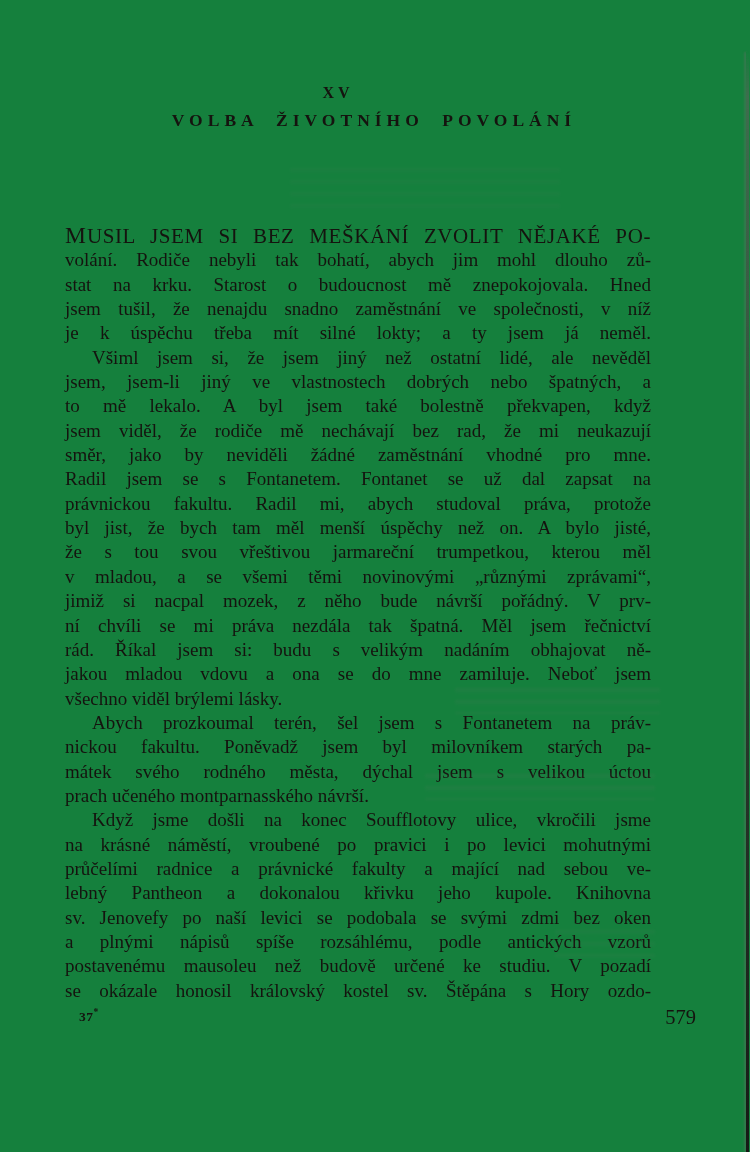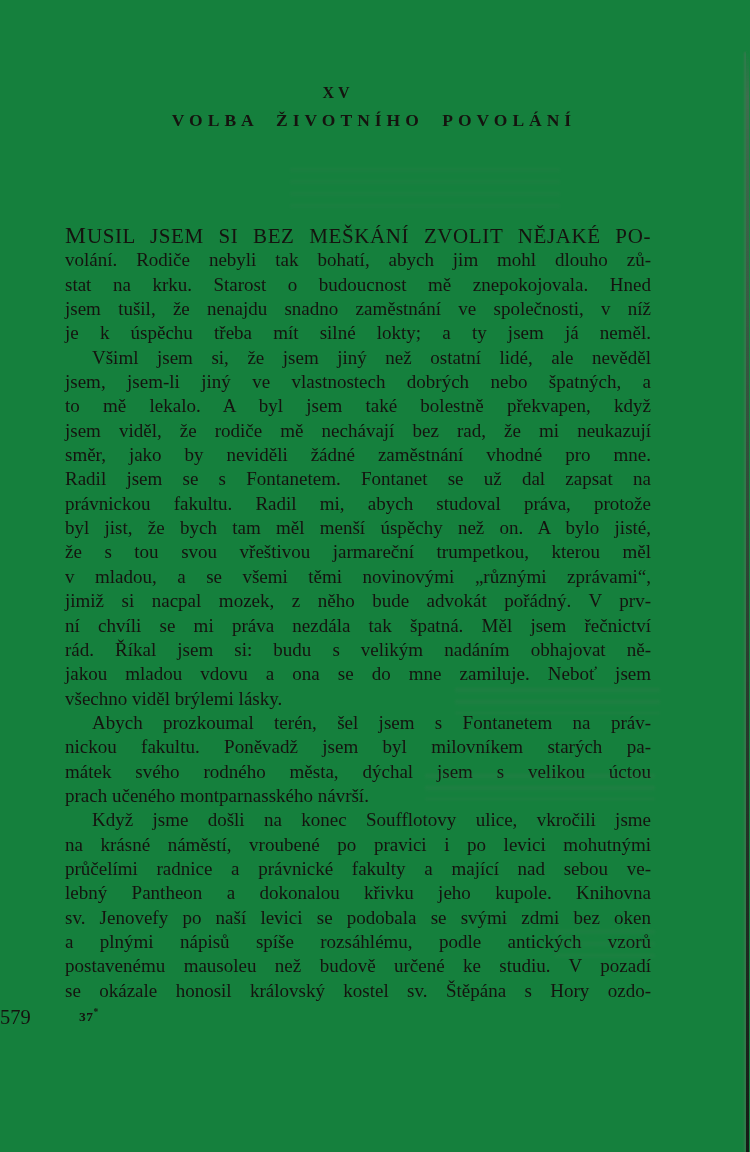--- a/index.html
+++ b/index.html
@@ -64,21 +64,21 @@
     font-weight: bold;
     letter-spacing: 0.5px;
     text-align: center;
   }
   .signature-mark sup { font-size: 9.5px; }
   .page-number {
     position: absolute;
     left: 0;
     top: 1006px;
     width: 696px;
-    text-align: left;
+    text-align: right;
     font-size: 20.5px;
   }
   
   .ghost {
     position: absolute;
     background: repeating-linear-gradient(
       to bottom,
       rgba(125, 122, 115, 0.20) 0px 3px,
       rgba(125, 122, 115, 0.05) 3px 6px,
       transparent 6px 12px
@@ -134,21 +134,21 @@
       <div class="line indent">Všiml jsem si, že jsem jiný než ostatní lidé, ale nevěděl</div>
       <div class="line">jsem, jsem-li jiný ve vlastnostech dobrých nebo špatných, a</div>
       <div class="line">to mě lekalo. A byl jsem také bolestně překvapen, když</div>
       <div class="line">jsem viděl, že rodiče mě nechávají bez rad, že mi neukazují</div>
       <div class="line">směr, jako by neviděli žádné zaměstnání vhodné pro mne.</div>
       <div class="line">Radil jsem se s Fontanetem. Fontanet se už dal zapsat na</div>
       <div class="line">právnickou fakultu. Radil mi, abych studoval práva, protože</div>
       <div class="line">byl jist, že bych tam měl menší úspěchy než on. A bylo jisté,</div>
       <div class="line">že s tou svou vřeštivou jarmareční trumpetkou, kterou měl</div>
       <div class="line">v mladou, a se všemi těmi novinovými „různými zprávami“,</div>
-      <div class="line">jimiž si nacpal mozek, z něho bude advokát pořádný. V prv-</div>
+      <div class="line">jimiž si nacpal mozek, z něho bude návrší pořádný. V prv-</div>
       <div class="line">ní chvíli se mi práva nezdála tak špatná. Měl jsem řečnictví</div>
       <div class="line">rád. Říkal jsem si: budu s velikým nadáním obhajovat ně-</div>
       <div class="line">jakou mladou vdovu a ona se do mne zamiluje. Neboť jsem</div>
       <div class="line para-end">všechno viděl brýlemi lásky.</div>
     </div>
 
     <div>
       <div class="line indent">Abych prozkoumal terén, šel jsem s Fontanetem na práv-</div>
       <div class="line">nickou fakultu. Poněvadž jsem byl milovníkem starých pa-</div>
       <div class="line">mátek svého rodného města, dýchal jsem s velikou úctou</div>

